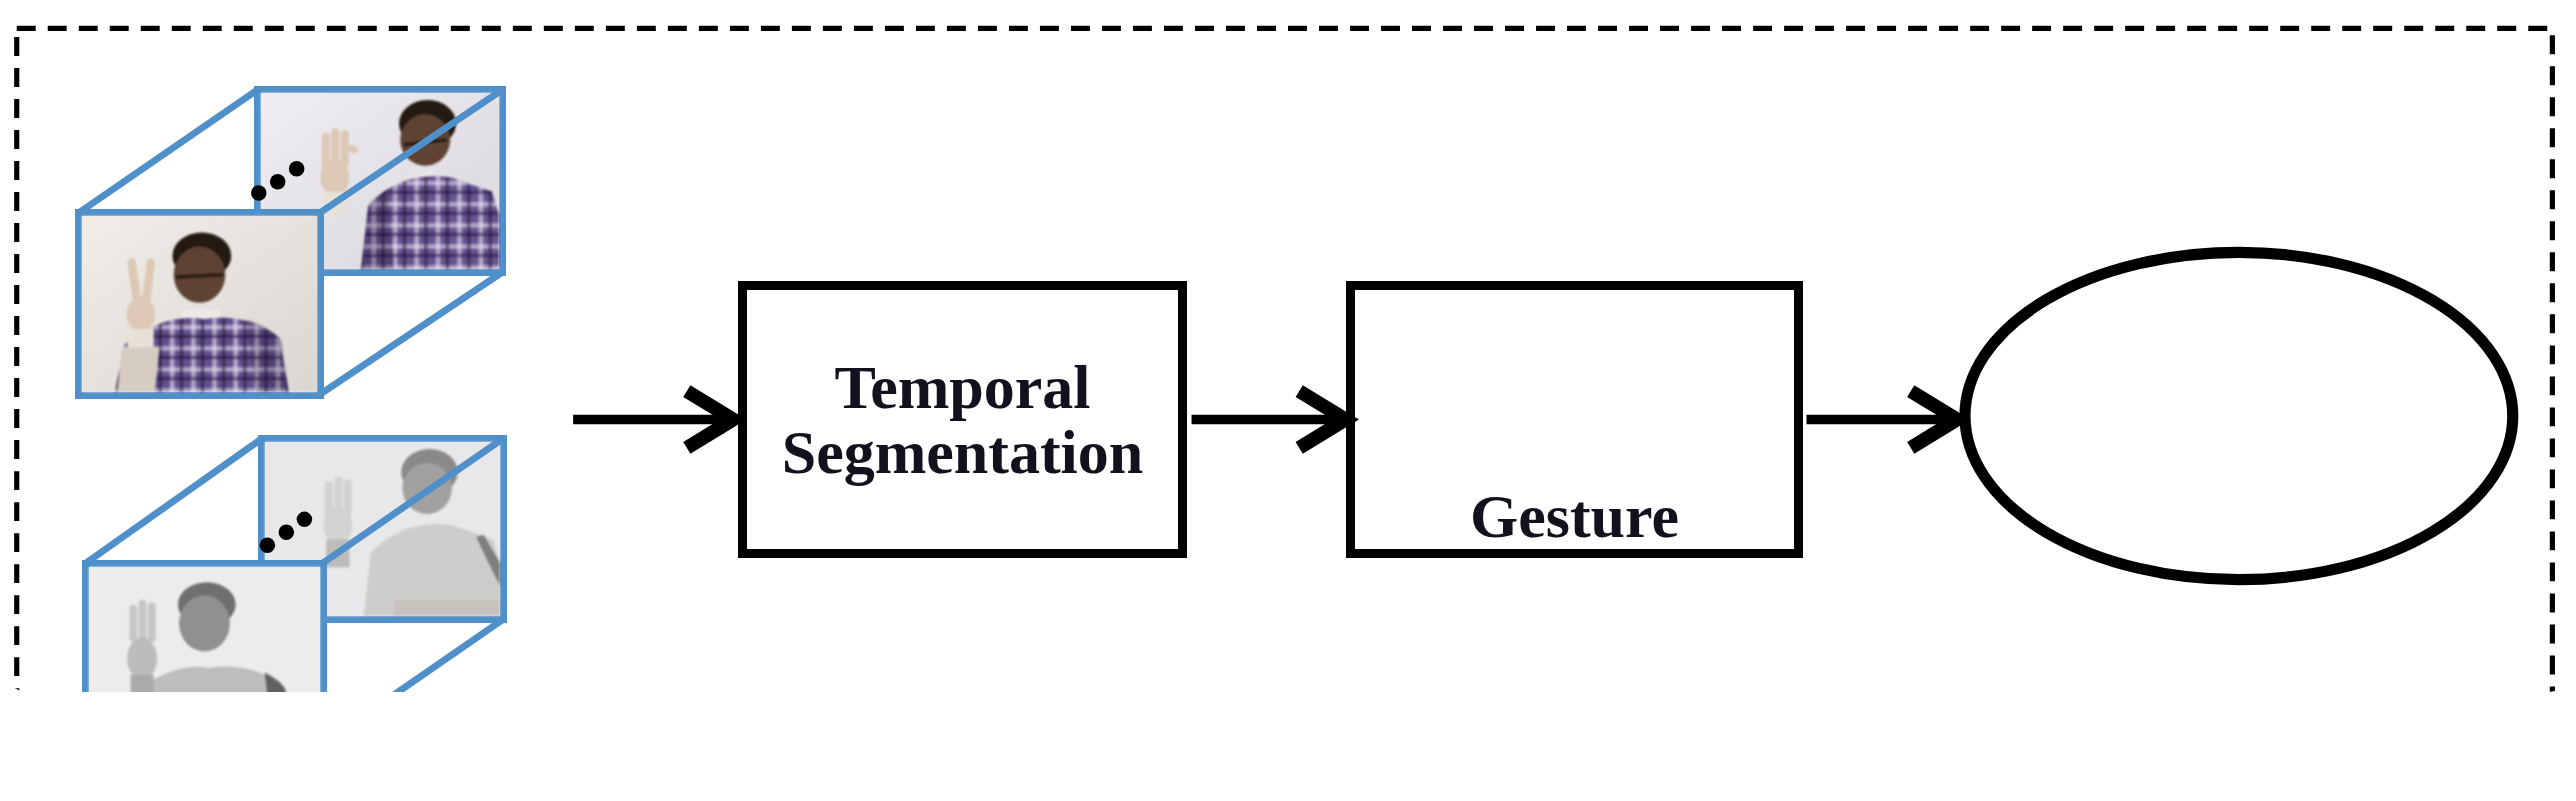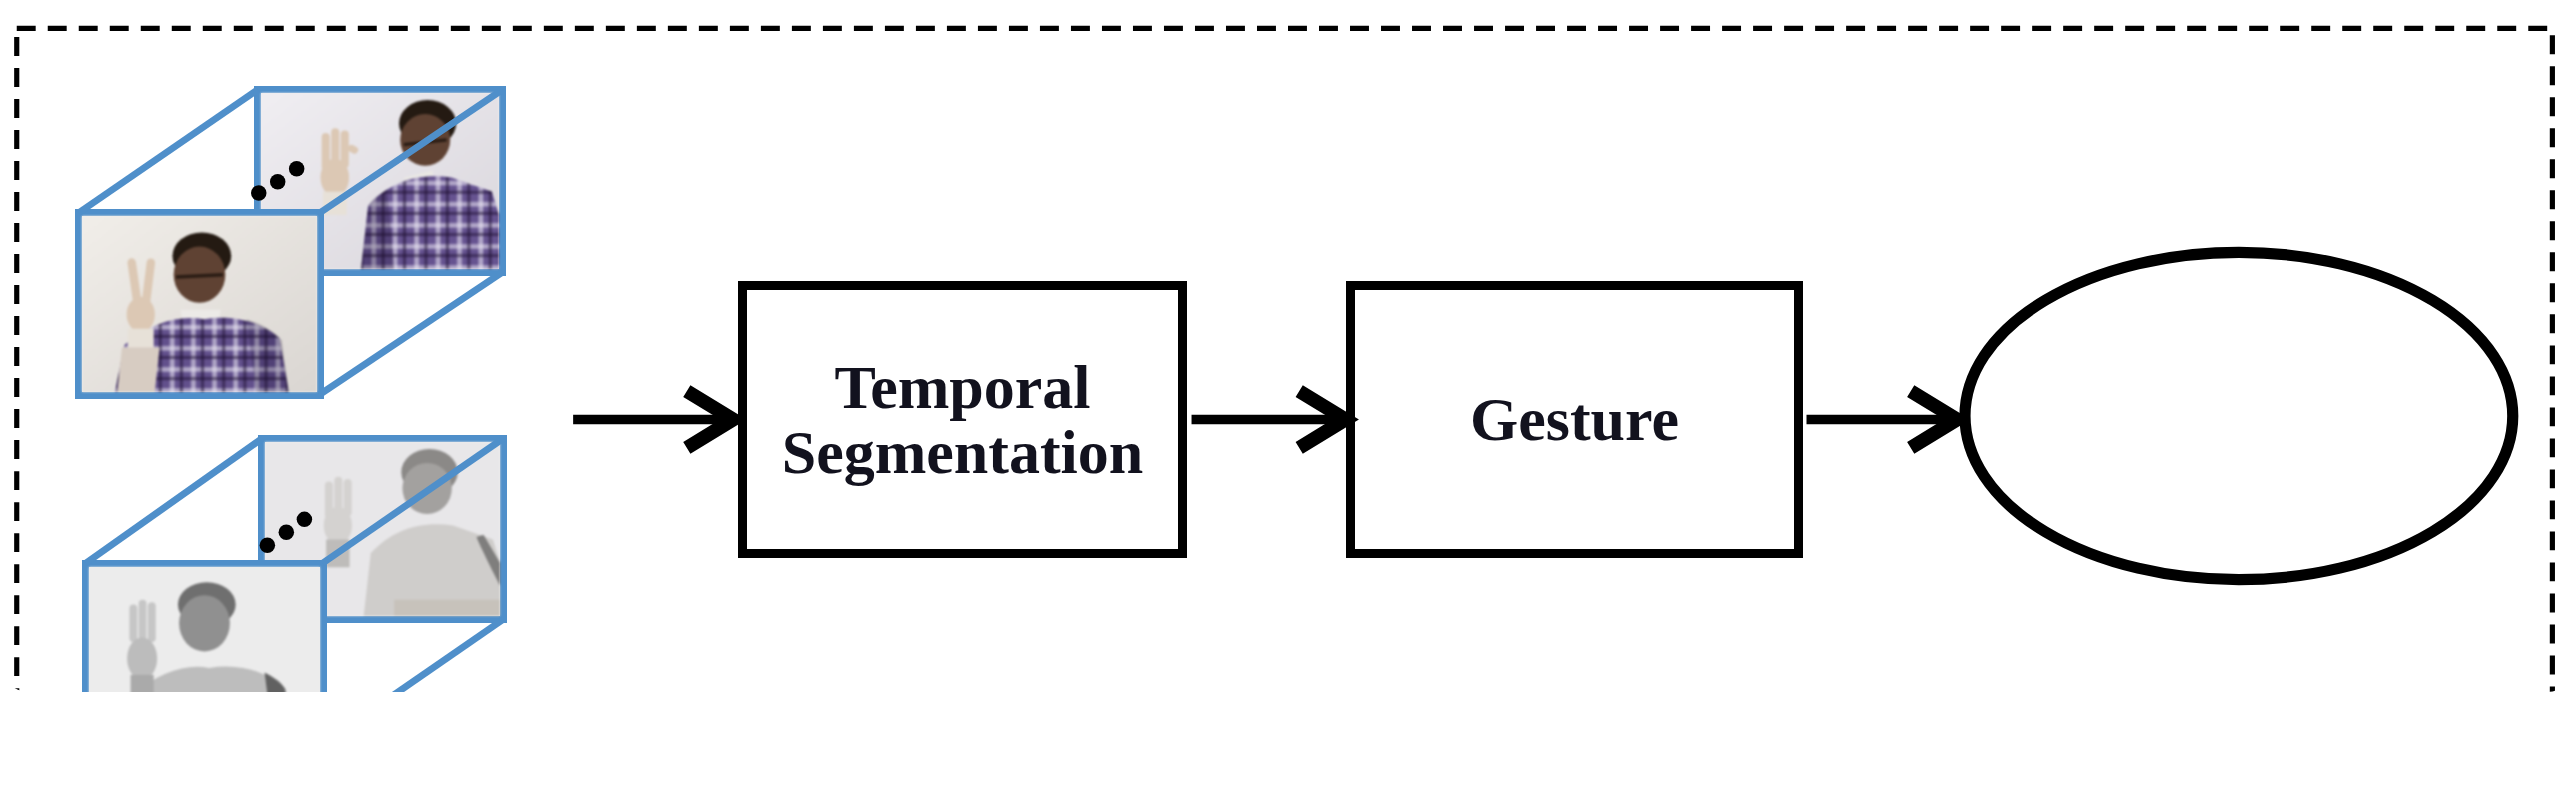--- a/index.html
+++ b/index.html
@@ -34,21 +34,21 @@
     display:flex;flex-direction:column;align-items:center;justify-content:center;
     text-align:center;
     color:#12121e;
     font-weight:bold;
     font-size:62px;line-height:65px;
     z-index:4;
     box-sizing:border-box;
   }
   .rect-node{border:9.5px solid #000000;background:#ffffff;}
   .box-temporal{left:738px;top:281px;width:449px;height:277px;}
-  .box-gesture {left:1346px;top:281px;width:457px;height:277px;}
+  .box-gesture {left:1346px;top:281px;width:457px;height:277px;justify-content:flex-end;}
   .ellipse-label{left:1960px;top:247px;width:558px;height:338px;background:transparent;}
 </style>
 </head>
 <body>
 
 <div class="canvas">
 
   <svg class="overlay" viewBox="0 0 2990 930" aria-hidden="true">
 
     <rect x="19" y="33" width="2944" height="870" fill="none" stroke="#000000" stroke-width="6" stroke-dasharray="22 14"></rect>

